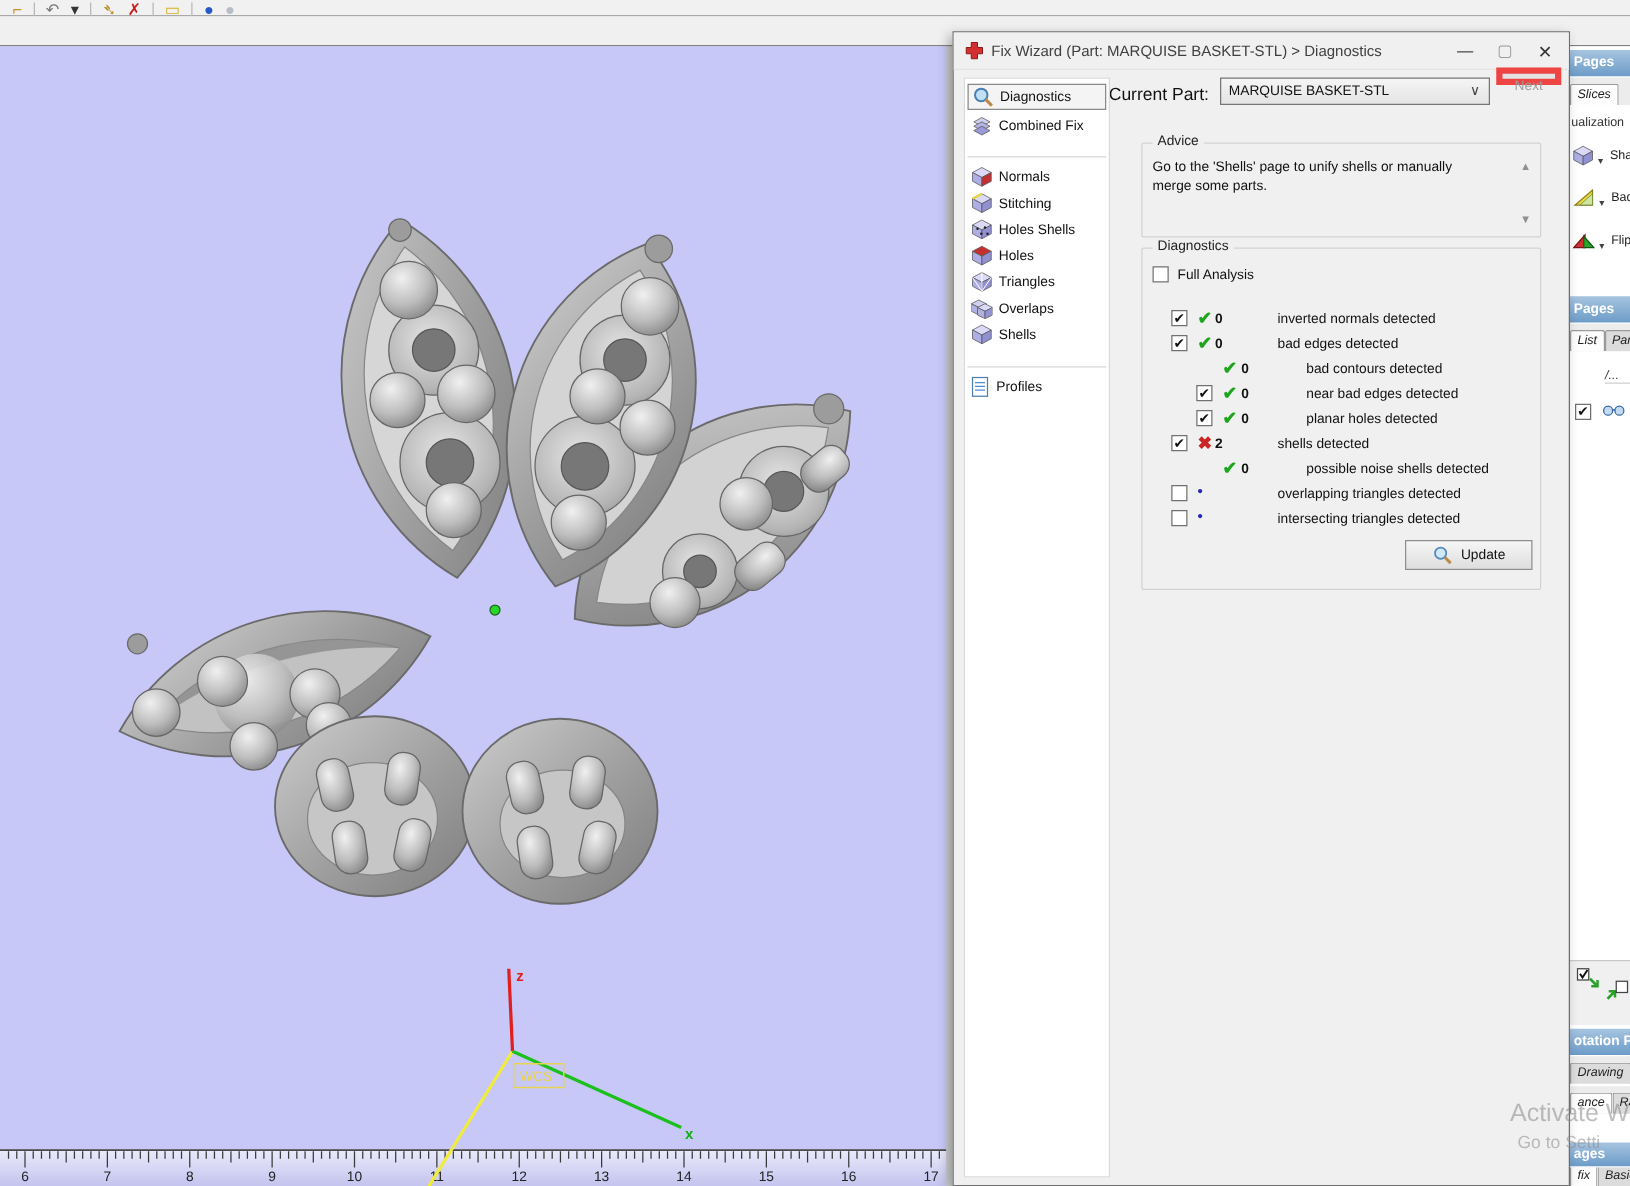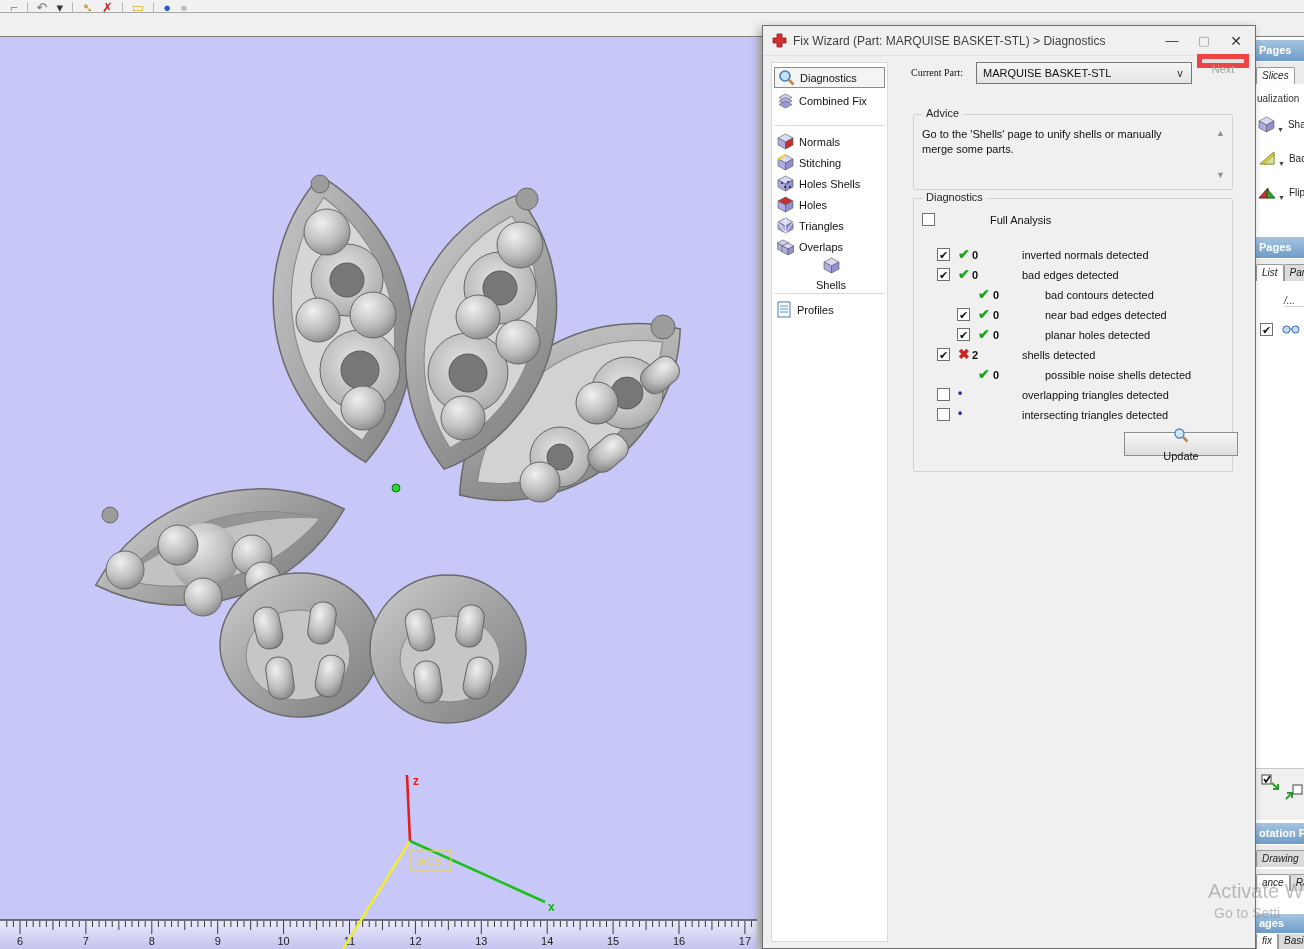--- a/index.html
+++ b/index.html
@@ -34,21 +34,21 @@
   #watermark1{left:1208px;top:880px;font-size:20px;width:96px;}
   #watermark2{left:1214px;top:905px;font-size:14px;width:90px;}
   
   #dialog{position:absolute;left:762px;top:25px;width:494px;height:924px;background:#f0f0f0;
     border:1px solid #6e6e6e;box-shadow:-3px 3px 9px rgba(0,0,0,.3);z-index:40;}
   #titlebar{position:absolute;left:0;top:0;width:100%;height:30px;background:#f0f0f0;border-bottom:1px solid #e3e3e3;}
   #dlg-title{position:absolute;left:30px;top:8px;font-size:12px;color:#404040;white-space:nowrap;}
   #dlg-appicon{position:absolute;left:9px;top:7px;}
   .winbtn{position:absolute;top:2px;width:30px;height:26px;text-align:center;line-height:26px;font-size:13px;color:#333;}
   #btn-min{right:68px;} #btn-max{right:36px;color:#9a9a9a;} #btn-close{right:4px;font-size:14px;}
-  #currentpart-label{position:absolute;left:148px;top:41px;font-size:10px;color:#111;font-family:Liberation Serif, serif;}
+  #currentpart-label{position:absolute;left:124px;top:41px;font-size:14px;color:#111;}
   #currentpart-combo{position:absolute;left:213px;top:36px;width:216px;height:22px;border:1px solid #767676;
     background:linear-gradient(#f5f5f5,#e4e4e4);font-size:11px;line-height:20px;padding-left:6px;color:#111;}
   #combo-chev{position:absolute;right:7px;top:0px;font-size:11px;color:#444;}
   #next-btn{position:absolute;left:434px;top:28px;width:52px;height:14px;border:5px solid #ef4444;background:#e3e3e3;
     color:#9d9d9d;font-size:11px;text-align:center;line-height:20px;}
   
   #wiz-sidebar{position:absolute;left:8px;top:36px;width:117px;height:880px;background:#fff;border:1px solid #dadada;}
   .witem{position:absolute;left:2px;width:111px;height:21px;display:flex;align-items:center;gap:5px;padding-left:3px;
     font-size:11px;color:#111;white-space:nowrap;}
   .witem.sel{border:1px solid #8a8a8a;background:#f4f4f4;}
@@ -56,30 +56,30 @@
   
   .groupbox{position:absolute;border:1px solid #d2d2d2;border-radius:2px;}
   .gb-legend{position:absolute;top:-8px;left:8px;background:#f0f0f0;padding:0 4px;font-size:11px;color:#222;}
   #advice-gb{left:150px;top:88px;width:320px;height:76px;}
   #advice-text{position:absolute;left:8px;top:12px;width:270px;font-size:11px;color:#111;line-height:15px;}
   .scrollarrow{position:absolute;right:4px;width:15px;height:16px;font-size:9px;color:#909090;text-align:center;line-height:16px;}
   #diag-gb{left:150px;top:172px;width:320px;height:274px;}
   .cb{display:inline-block;width:13px;height:13px;background:#fff;border:1px solid #707070;position:absolute;
     font-size:11px;line-height:12px;text-align:center;color:#111;}
   #fullanalysis-row{position:absolute;left:8px;top:14px;height:15px;}
-  #fullanalysis-label{position:absolute;left:20px;top:1px;font-size:11px;color:#111;white-space:nowrap;margin-left:48px;}
+  #fullanalysis-label{position:absolute;left:20px;top:1px;font-size:11px;color:#111;white-space:nowrap;}
   .drow{position:absolute;left:0;width:318px;height:20px;}
   .drow .cb{top:2px;}
   .dstat{position:absolute;top:0px;font-size:14px;font-weight:bold;}
   .dstat.check{color:#1da51d;} .dstat.cross{color:#cc2525;} .dstat.dot{color:#2626bb;font-size:12px;}
   .dcount{position:absolute;top:3px;font-size:11px;font-weight:bold;color:#111;}
   .dlabel{position:absolute;top:3px;font-size:11px;color:#111;white-space:nowrap;}
-  #update-btn{position:absolute;left:210px;top:233px;width:114px;height:24px;border:1px solid #8e8e8e;
+  #update-btn{position:absolute;left:210px;top:233px;width:102px;height:24px;border:1px solid #8e8e8e;
     background:linear-gradient(#f6f6f6,#dedede);display:flex;align-items:center;justify-content:center;gap:7px;
-    font-size:11px;color:#111;flex-direction:column;}
+    font-size:11px;color:#111;}
   .icon-wrap{display:inline-flex;align-items:center;}
 </style>
 </head>
 <body>
 
 <div id="tabbar">
   <div id="toolbar-icons">
       <span class="tbico" style="color: rgb(200, 144, 32);">⌐</span>
       <span class="tbsep"></span>
       <span class="tbico" style="color: rgb(119, 119, 119);">↶</span>
@@ -544,21 +544,21 @@
             <polygon points="6,2 12,5 6,8 0,5" fill="#cfcfee" stroke="#555" stroke-width="0.6"></polygon>
             <polygon points="0,5 6,8 6,14 0,11" fill="#b0b0e2" stroke="#555" stroke-width="0.6"></polygon>
             <polygon points="12,5 6,8 6,14 12,11" fill="#9292d4" stroke="#555" stroke-width="0.6"></polygon>
             <polygon points="11,5 17,8 11,11 5,8" fill="#dadaf8" stroke="#555" stroke-width="0.6"></polygon>
             <polygon points="5,8 11,11 11,17 5,14" fill="#b0b0e2" stroke="#555" stroke-width="0.6"></polygon>
             <polygon points="17,8 11,11 11,17 17,14" fill="#9292d4" stroke="#555" stroke-width="0.6"></polygon>
           </svg>
         </span>
         <span>Overlaps</span>
       </div>
-      <div class="witem" style="top: 194px; flex-direction: column;">
+      <div class="witem" style="top: 194px;">
         <span class="icon-wrap">
           <svg width="17" height="17" viewBox="0 0 17 17">
             <polygon points="8.5,1 16,5 8.5,9 1,5" fill="#dadaf8" stroke="#555" stroke-width="0.6"></polygon>
             <polygon points="1,5 8.5,9 8.5,16 1,12" fill="#aeaee6" stroke="#555" stroke-width="0.6"></polygon>
             <polygon points="16,5 8.5,9 8.5,16 16,12" fill="#9090d2" stroke="#555" stroke-width="0.6"></polygon>
           </svg>
         </span>
         <span>Shells</span>
       </div>
       <div class="wsep" style="top: 230px;"></div>

